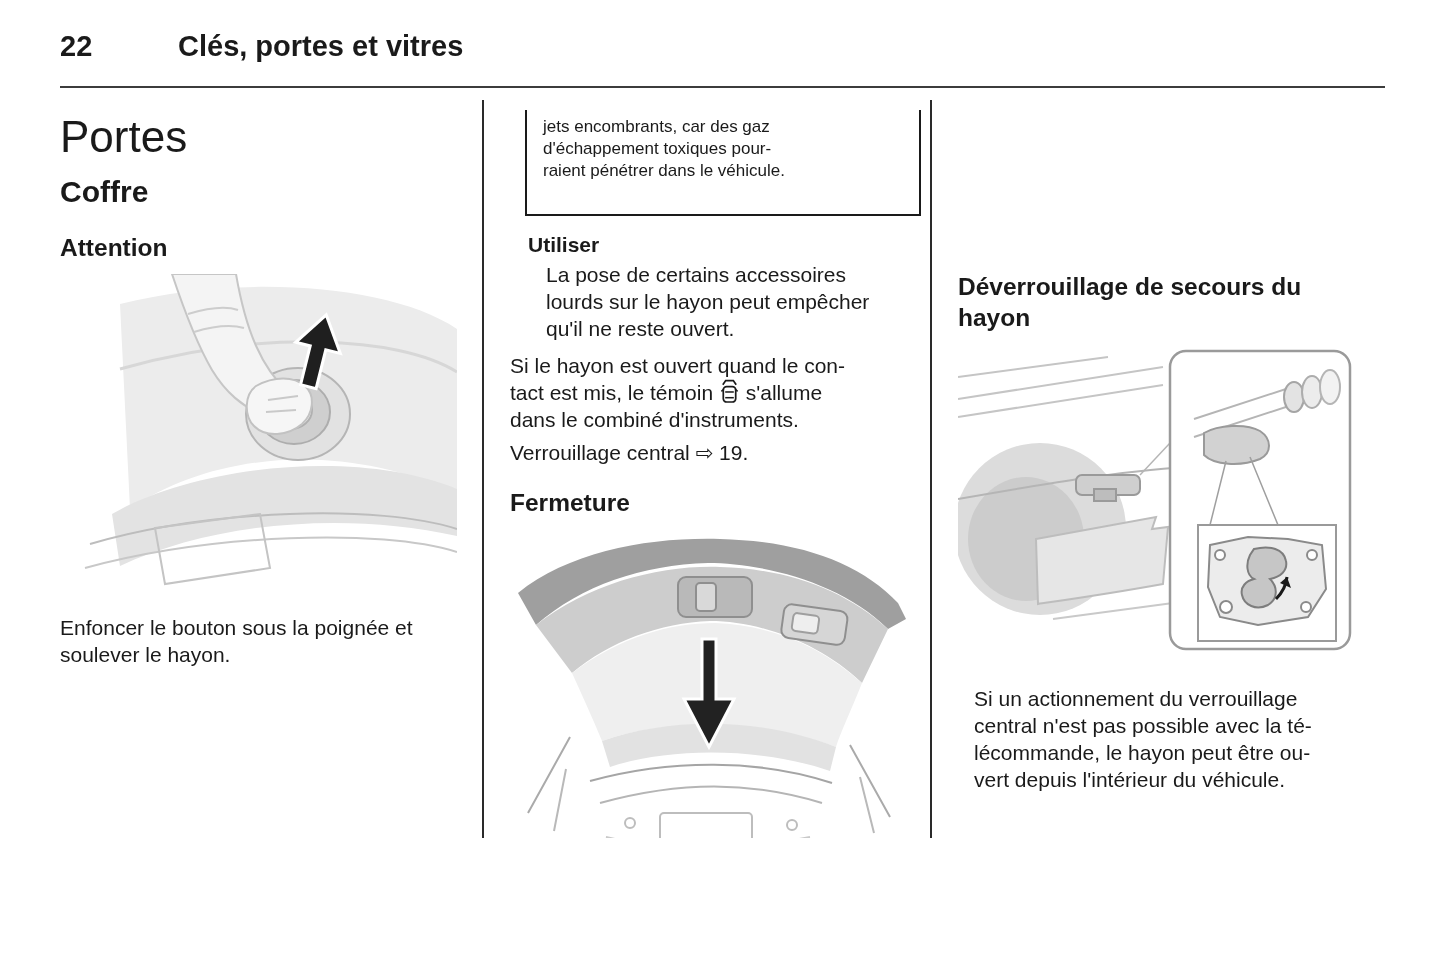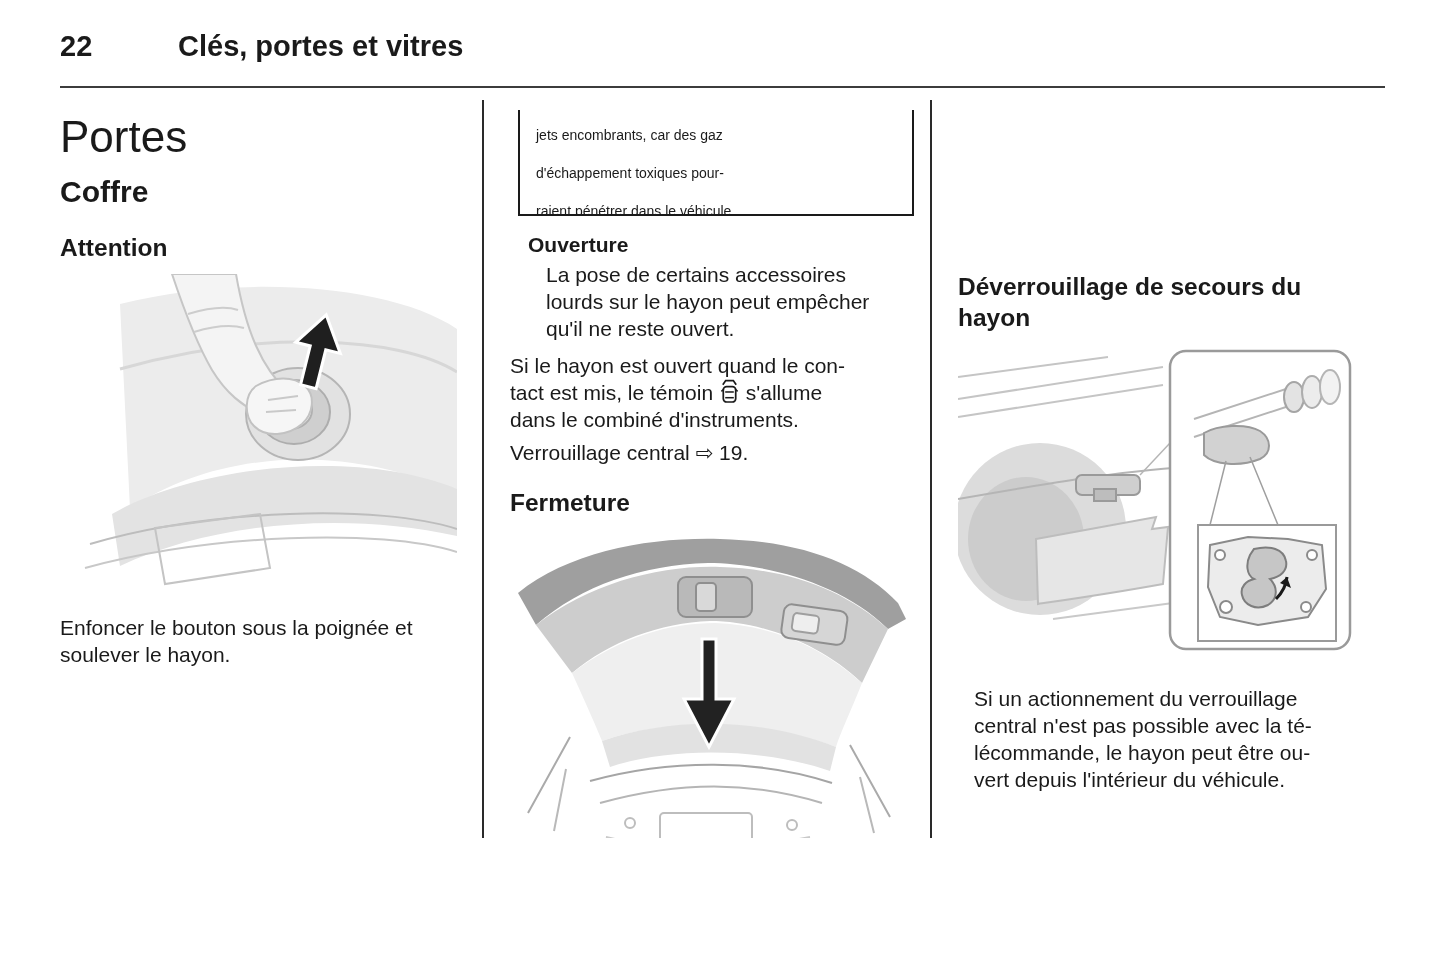--- a/index.html
+++ b/index.html
@@ -39,23 +39,23 @@
 
   #attn { top:682px; left:0; width:397px; }
   #attn-head { display:flex; align-items:center; justify-content:center; gap:7px;
                background:#d4d4d4; border:2px solid #1a1a1a; padding:10px 0; }
   #attn-head span { font-size:24px; font-weight:bold; }
   #attn-body { border-left:2px solid #1a1a1a; border-right:2px solid #1a1a1a;
                height:103px; padding:10px 14px 0 16px; overflow:hidden;
                font-size:21px; line-height:29px; white-space:pre-line; }
 
   
-  #contbox { top:110px; left:8px; width:396px; height:106px;
+  #contbox { top:110px; left:15px; width:396px; height:106px;
              border-left:2px solid #1a1a1a; border-right:2px solid #1a1a1a; border-bottom:2px solid #1a1a1a;
-             padding:6px 14px 0 16px; font-size:14px; line-height:38px; white-space:pre-line; overflow:hidden; }
+             padding:6px 14px 0 16px; font-size:17px; line-height:22px; white-space:pre-line; overflow:hidden; }
   #remark-title { top:233px; left:18px; font-size:21px; }
   #remark-body  { top:261px; left:36px; width:378px; }
   #telltale-para { top:352px; left:0; width:396px; font-size:21px; line-height:27px; }
   #crossref { top:441px; left:0; font-size:21px; }
   #t-fermeture { top:489px; }
   #fig2 { top:531px; left:0; width:396px; height:324px; }
   #caption2 { top:871px; left:0; font-size:21px; }
 
   
   #c3-para1 { top:112px; left:0; width:430px; }
@@ -108,21 +108,21 @@
     <div class="abs body-txt" id="para1">Enfoncer le bouton sous la poignée et
 soulever le hayon.</div>
 
   </div>
 
   <div class="abs col" id="col2">
     <div class="abs" id="contbox">jets encombrants, car des gaz
 d'échappement toxiques pour-
 raient pénétrer dans le véhicule.</div>
 
-    <div class="abs b" id="remark-title">Ouverture</div>
+    <div class="abs b" id="remark-title">Utiliser</div>
     <div class="abs body-txt" id="remark-body">La pose de certains accessoires
 lourds sur le hayon peut empêcher
 qu'il ne reste ouvert.</div>
 
     <div class="abs" id="telltale-para">
       <span>Si le hayon est ouvert quand le con-</span><br>
       <span>tact est mis, le témoin </span><svg class="inline-icon" width="21" height="25" viewBox="0 0 22 26">
         <path d="M4,6 L7,1.5 L15,1.5 L18,6" fill="none" stroke="#1a1a1a" stroke-width="1.8"></path>
         <rect x="4.5" y="8" width="13" height="16" rx="3.5" fill="none" stroke="#1a1a1a" stroke-width="1.8"></rect>
         <path d="M6.5,13.5 L15.5,13.5" stroke="#1a1a1a" stroke-width="1.6"></path>

